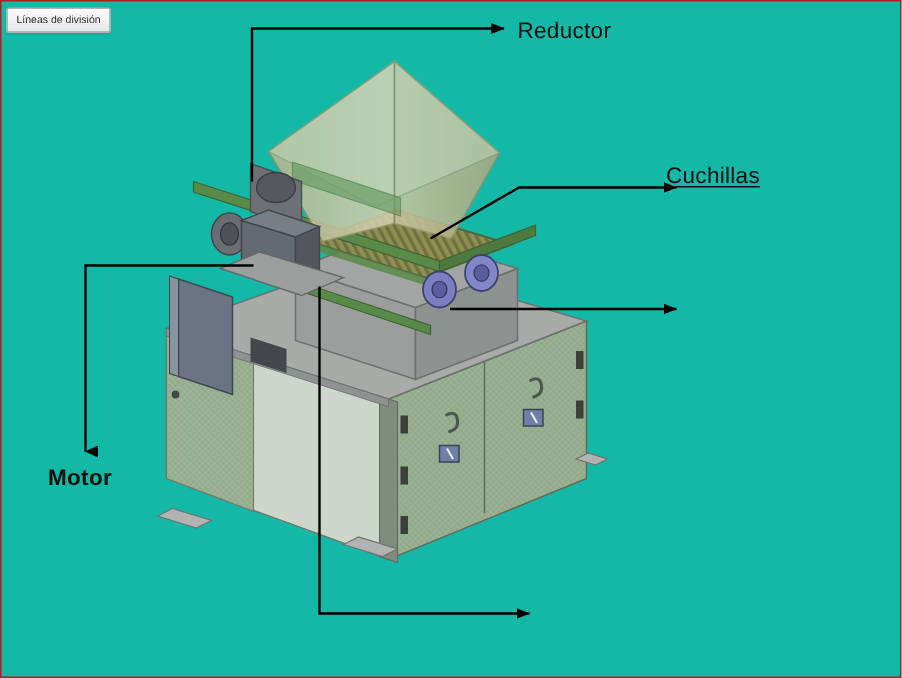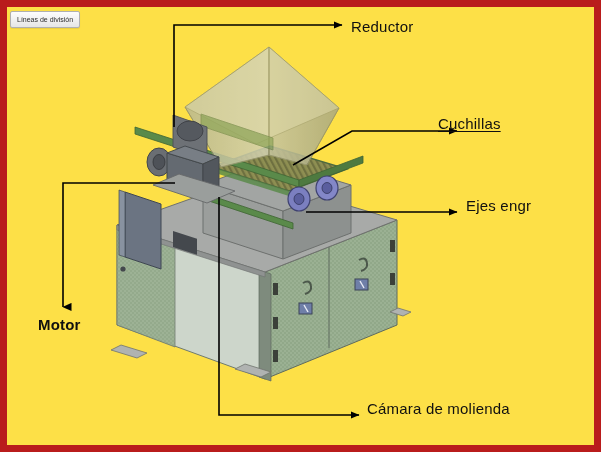--- a/index.html
+++ b/index.html
@@ -5,23 +5,23 @@
   html,body{margin:0;padding:0;}
   body{
     width:601px;height:452px;
     background:#ffffff;
     font-family:"Liberation Sans",sans-serif;
     overflow:hidden;
     position:relative;
   }
   #page{
     position:absolute;inset:0;
-    border:7px solid #b91c1c;
+    border:1px solid #b91c1c;
     box-sizing:border-box;
-    background:#fde047;
+    background:#14b8a6;
     text-align:center;
   }
   
   #division-button{
     position:absolute;left:3px;top:4px;
     height:15px;padding:0 6px;
     display:flex;align-items:center;
     font-size:7px;color:#2b2b2b;
     background:linear-gradient(#fdfdfd,#e6e6e6);
     border:1px solid #b0b0b0;
@@ -34,21 +34,21 @@
   
   .callout{
     position:absolute;
     font-size:15px;
     color:#101010;
     white-space:nowrap;
     letter-spacing:.2px;
   }
   .callout.underline{text-decoration:underline;text-underline-offset:2px;}
   #label-reductor{left:344px;top:11px;}
-  #label-cuchillas{left:431px;top:108px;}
+  #label-cuchillas{left:443px;top:108px;}
   #label-ejes{left:459px;top:190px;}
   #label-camara{left:360px;top:393px;}
   #label-motor{left:31px;top:309px;font-weight:bold;}
 </style>
 </head>
 <body>
 
 <div id="page">
 
   <div id="division-button">
@@ -194,19 +194,17 @@
       <path d="M299,205 L450,205" marker-end="url(#arrowR)"></path>
       <path d="M212,190 L212,408 L352,408" marker-end="url(#arrowR)"></path>
       <path d="M168,176 L56,176 L56,300" marker-end="url(#arrowD)"></path>
     </g>
   </svg>
 
   <div class="callout" id="label-reductor">Reductor</div>
 
   <div class="callout underline" id="label-cuchillas">Cuchillas</div>
 
-  <div class="callout" id="label-ejes">Ejes engr</div>
-
-  <div class="callout" id="label-camara">Cámara de molienda</div>
+
 
   <div class="callout" id="label-motor">Motor</div>
 
 </div>
 
 </body></html>

